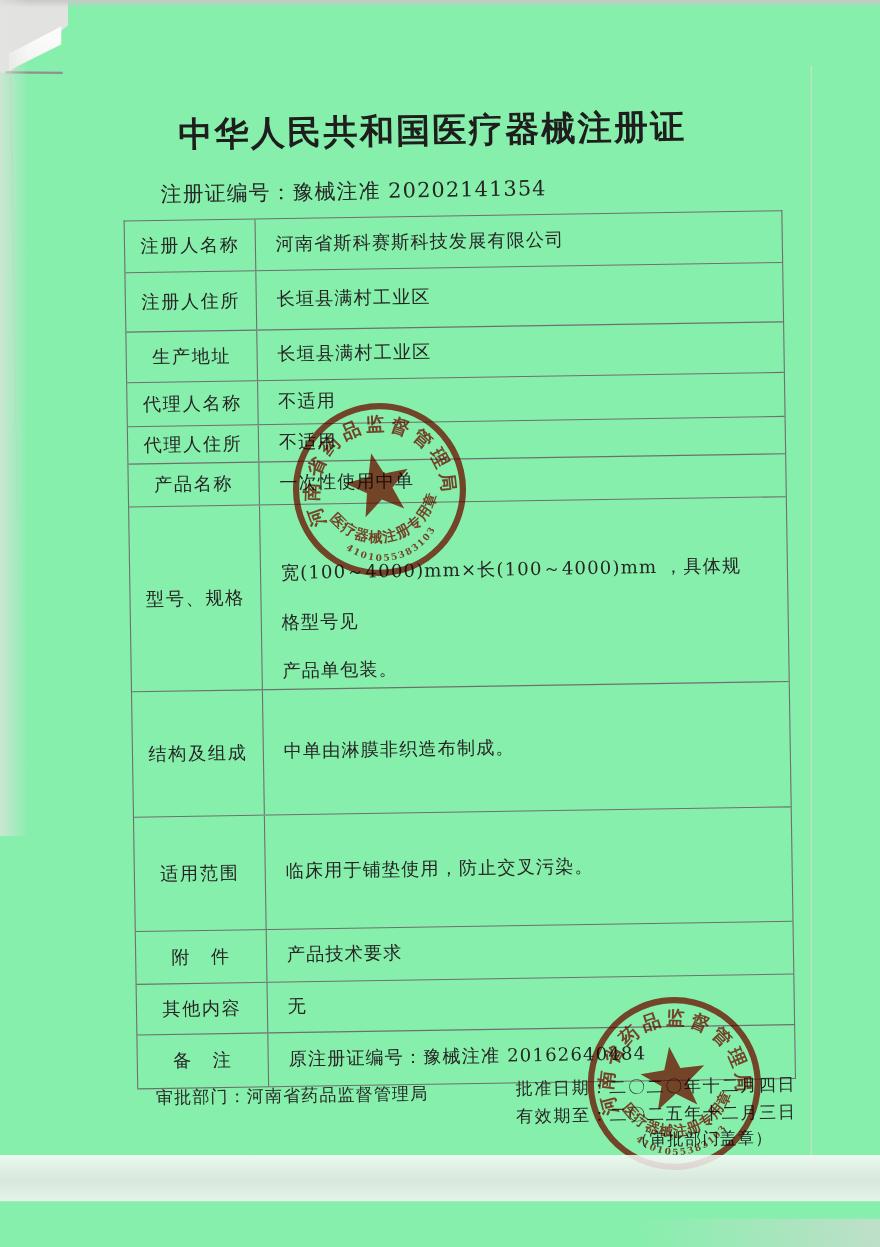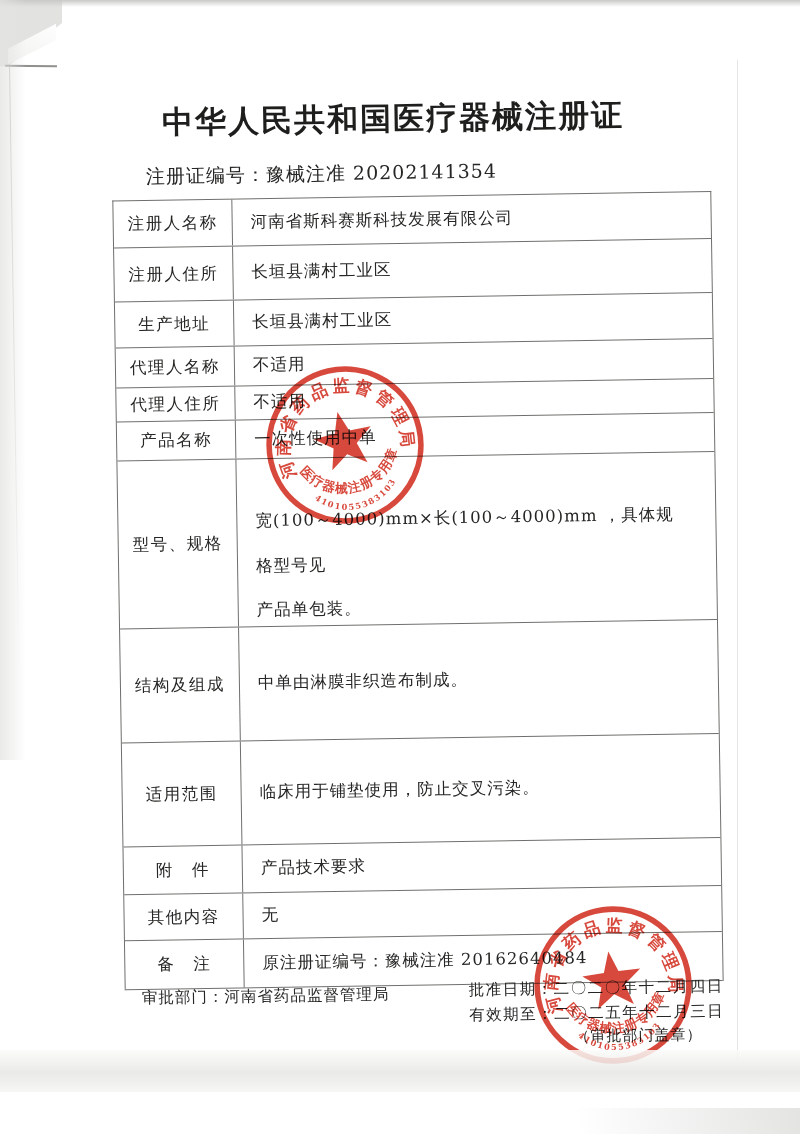--- a/index.html
+++ b/index.html
@@ -6,21 +6,21 @@
   body {
     width: 800px; height: 1134px;
     background: #e9eae8;
     overflow: hidden;
     position: relative;
     font-family: "DejaVu Serif", "Liberation Serif", serif;
     color: #262624;
   }
   .paper {
     position: absolute; inset: 0;
-    background: #ffffff;
+    background: #86efac;
   }
   
   .edge-top {
     position: absolute; left: 0; top: 0; right: 0; height: 7px;
     background: linear-gradient(#c9c9c7, rgba(250,250,248,0));
   }
   .edge-left {
     position: absolute; left: 0; top: 0; width: 26px; height: 760px;
     background: linear-gradient(90deg, #e3e3e1, rgba(250,250,248,0));
     opacity: .75;

